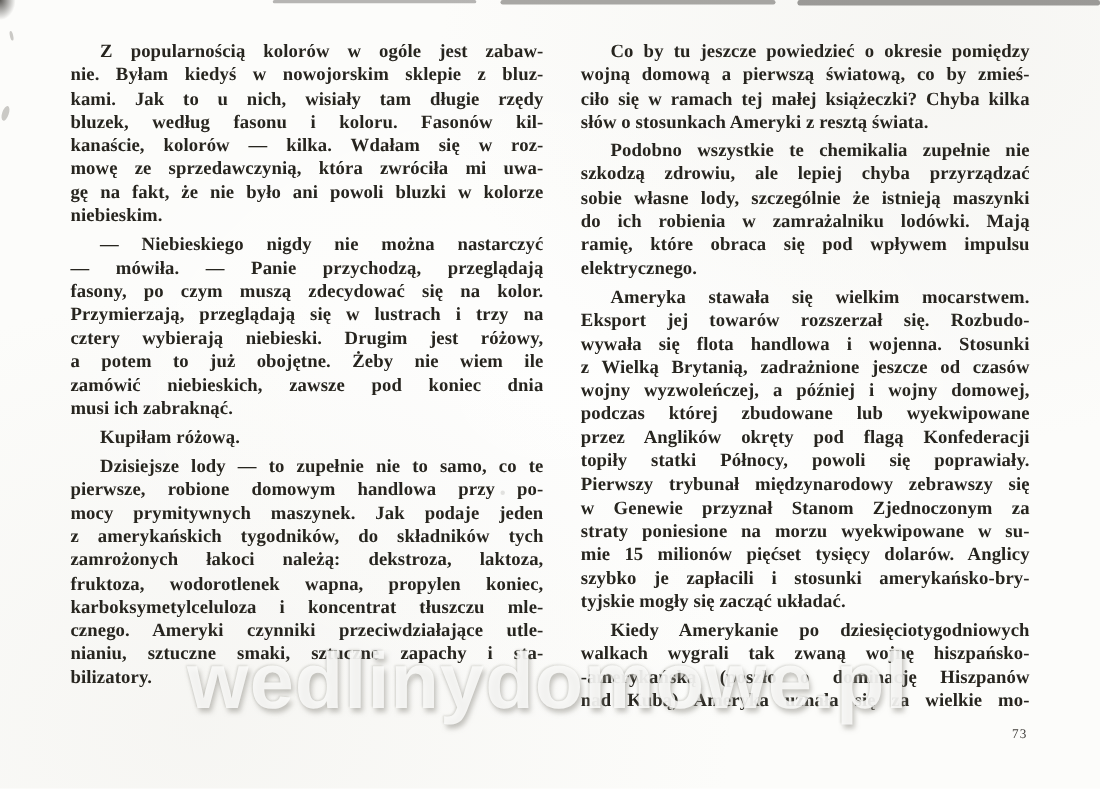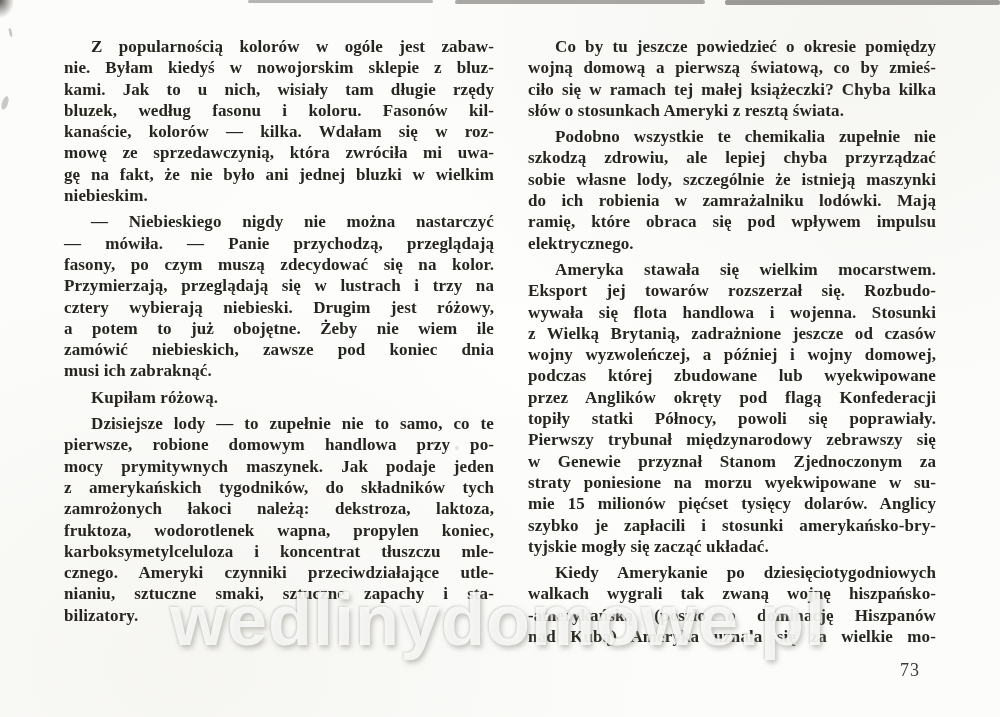--- a/index.html
+++ b/index.html
@@ -53,22 +53,22 @@
 
   .watermark{
     position:absolute;left:170px;top:584px;z-index:5;
     font-family:"Liberation Sans",sans-serif;font-weight:700;
     font-size:72px;line-height:1;letter-spacing:1px;
     color:rgba(253,253,251,0.85);
     text-shadow:2px 3px 5px rgba(150,148,140,0.55), -1px -1px 2px rgba(150,148,140,0.30);
     pointer-events:none;
   }
   .page-number{
-    position:absolute;left:900px;top:660px;
-    font-size:18px;color:#3c3a36;letter-spacing:1px;
+    position:absolute;left:920px;top:660px;
+    font-size:12px;color:#3c3a36;letter-spacing:1px;
   }
 </style>
 </head>
 <body>
 
 <div class="page">
 
   <div class="edge edge-1"></div>
   <div class="edge edge-2"></div>
   <div class="edge edge-3"></div>
@@ -78,21 +78,21 @@
   <div class="speck speck-3"></div>
 
   <div class="col col-left">
       <div class="para">
         <div class="line first">Z popularnością kolorów w ogóle jest zabaw-</div>
         <div class="line">nie. Byłam kiedyś w nowojorskim sklepie z bluz-</div>
         <div class="line">kami. Jak to u nich, wisiały tam długie rzędy</div>
         <div class="line">bluzek, według fasonu i koloru. Fasonów kil-</div>
         <div class="line">kanaście, kolorów — kilka. Wdałam się w roz-</div>
         <div class="line">mowę ze sprzedawczynią, która zwróciła mi uwa-</div>
-        <div class="line">gę na fakt, że nie było ani jednej bluzki w wielkim</div>
+        <div class="line">gę na fakt, że nie było ani powoli bluzki w kolorze</div>
         <div class="line last">niebieskim.</div>
       </div>
       <div class="para">
         <div class="line first">— Niebieskiego nigdy nie można nastarczyć</div>
         <div class="line">— mówiła. — Panie przychodzą, przeglądają</div>
         <div class="line">fasony, po czym muszą zdecydować się na kolor.</div>
         <div class="line">Przymierzają, przeglądają się w lustrach i trzy na</div>
         <div class="line">cztery wybierają niebieski. Drugim jest różowy,</div>
         <div class="line">a potem to już obojętne. Żeby nie wiem ile</div>
         <div class="line">zamówić niebieskich, zawsze pod koniec dnia</div>

